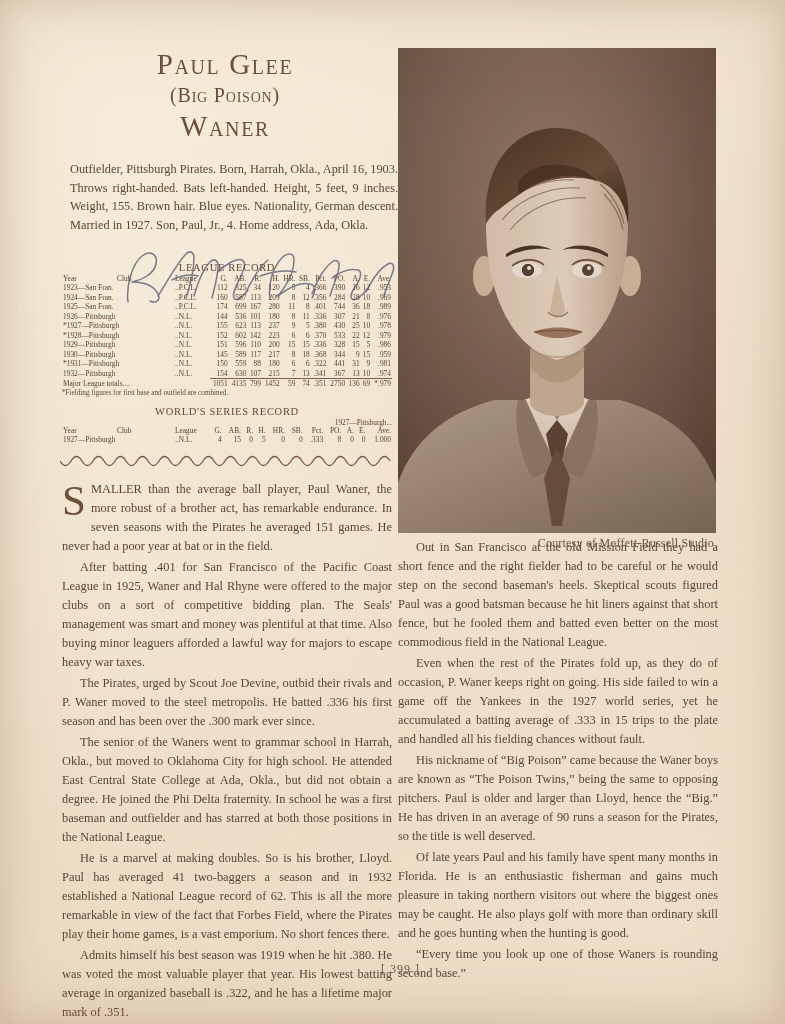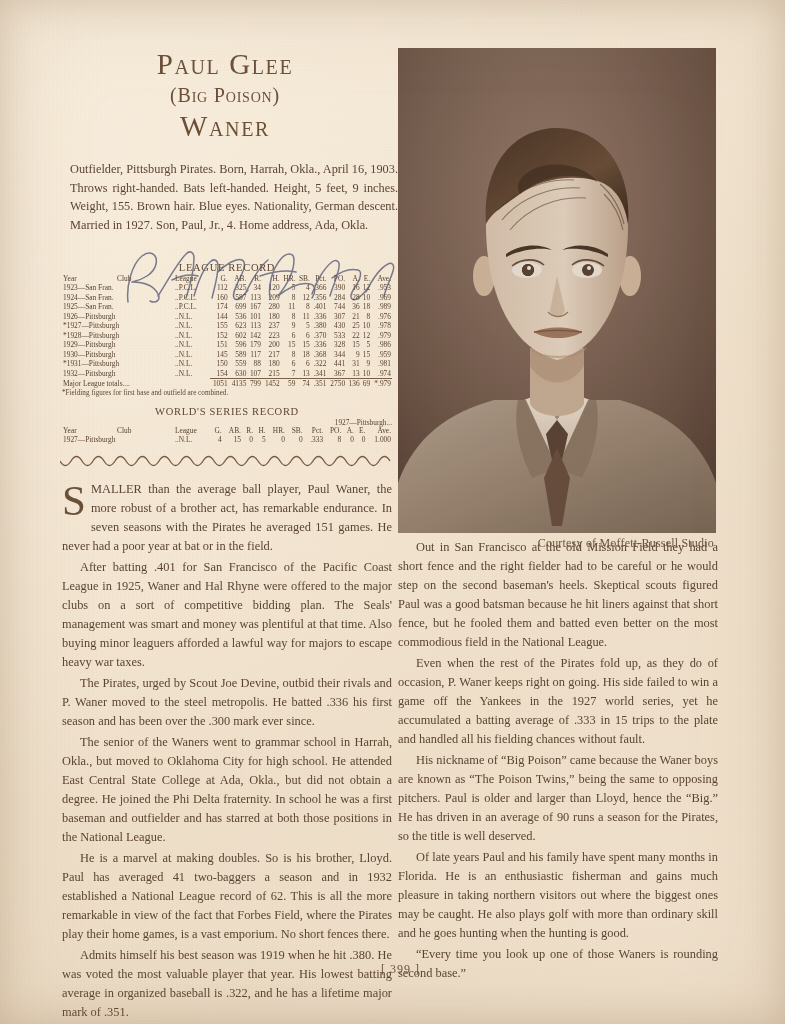--- a/index.html
+++ b/index.html
@@ -359,21 +359,21 @@
             <td>533</td>
             <td>22</td>
             <td>12</td>
             <td>.979</td>
           </tr>
           <tr>
             <td class="c-year" colspan="2">1929—Pittsburgh</td>
             <td class="c-lg">..N.L.</td>
             <td>151</td>
             <td>596</td>
-            <td>179</td>
+            <td>110</td>
             <td>200</td>
             <td>15</td>
             <td>15</td>
             <td>.336</td>
             <td>328</td>
             <td>15</td>
             <td>5</td>
             <td>.986</td>
           </tr>
           <tr>

